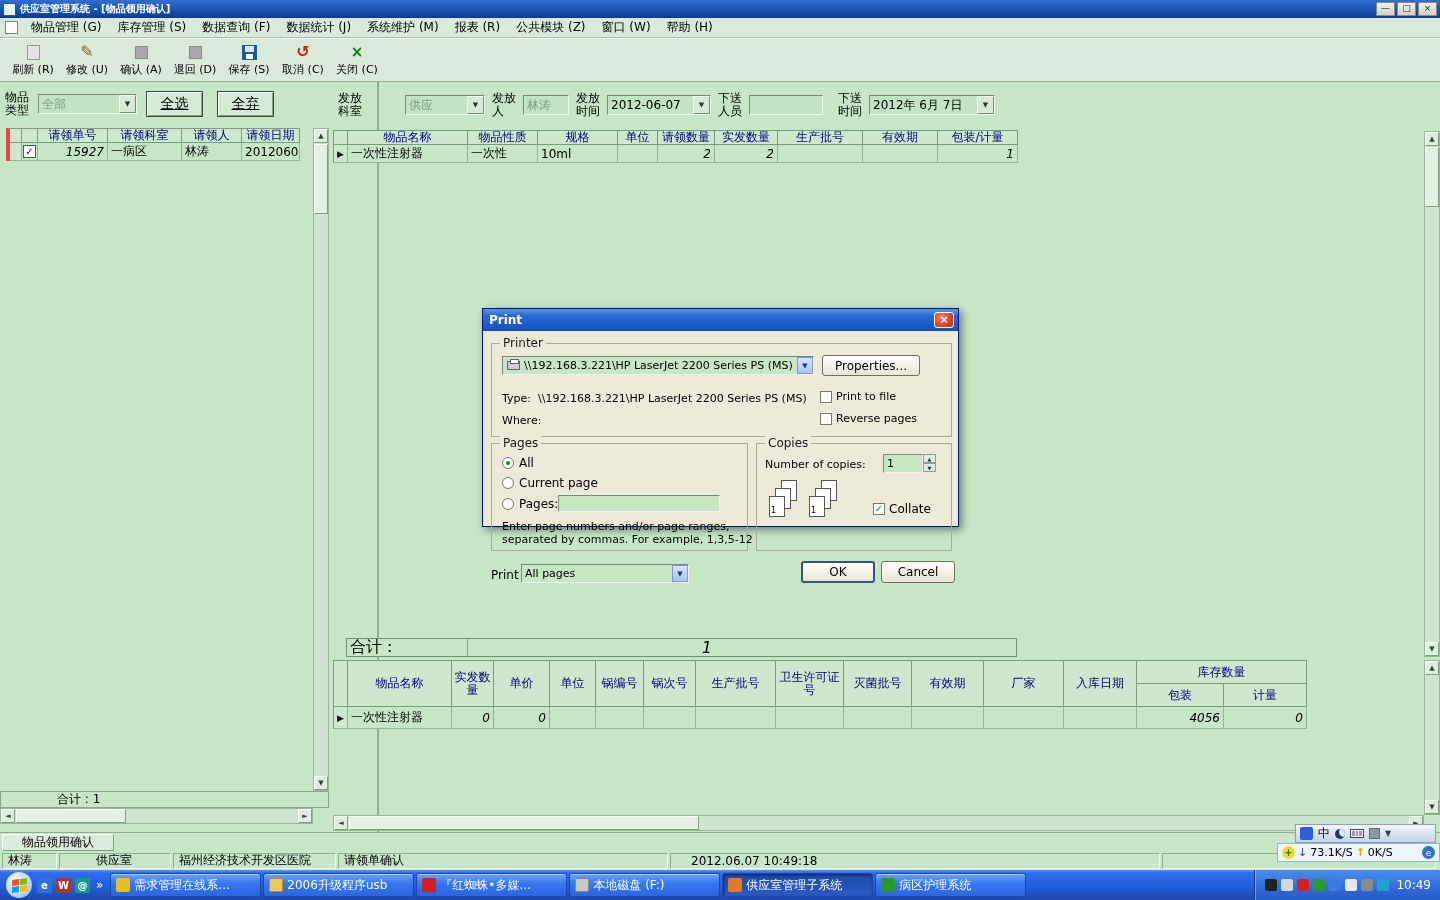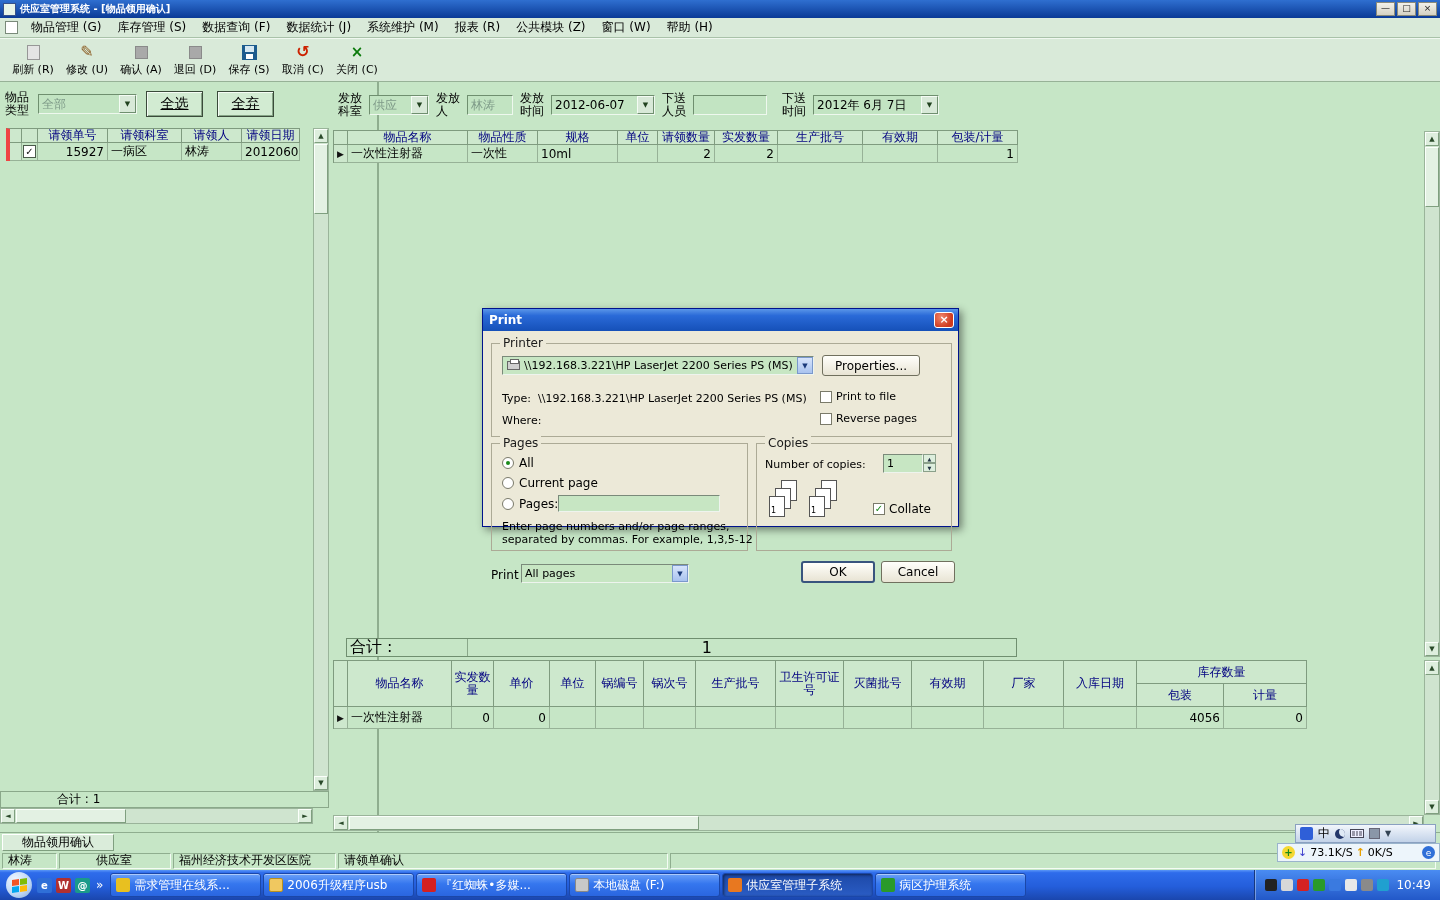--- a/index.html
+++ b/index.html
@@ -45,21 +45,21 @@
 .vsb,.hsb{position:absolute;background:#cfe4cf;border:1px solid #9ab49a;}
 .vsb{width:16px;}
 .hsb{height:16px;}
 .sbtn{position:absolute;width:14px;height:14px;background:#ddeedd;border:1px solid;border-color:#fbfffb #7f9f7f #7f9f7f #fbfffb;font-size:7px;color:#2a4a2a;display:flex;align-items:center;justify-content:center;}
 .sthumb{position:absolute;background:#e3f1e3;border:1px solid;border-color:#fbfffb #7f9f7f #7f9f7f #fbfffb;}
 
 
 .trow{display:flex;}
 .hc{background:#cde8cd;color:#000080;border-right:1px solid #7f9b7f;border-bottom:1px solid #7f9b7f;display:flex;align-items:center;justify-content:center;font-size:12px;text-align:center;line-height:13px;}
 .dc{border-right:1px solid #97b297;border-bottom:1px solid #97b297;display:flex;align-items:center;padding:0 3px;font-size:12px;overflow:hidden;white-space:nowrap;}
-.num{justify-content:flex-end;}
+.num{justify-content:flex-end;font-style:italic;}
 .mark{justify-content:center;padding:0;font-size:9px;color:#111;background:#cde8cd;}
 
 
 .left-panel{position:absolute;left:0;top:82px;width:379px;height:750px;background:#c6e6c6;border-right:2px solid #8fae8f;}
 .filter-row{position:absolute;left:0;top:0;right:0;height:44px;display:flex;align-items:center;gap:9px;padding-left:5px;}
 .gbtn{width:57px;height:26px;background:#d2ebd2;border:1px solid #3a4a3a;box-shadow:inset 1px 1px 0 #f4fcf4,inset -1px -1px 0 #86a486;font-size:14px;display:flex;align-items:center;justify-content:center;text-decoration:underline;}
 .req-table{position:absolute;left:6px;top:46px;border-top:1px solid #7f9b7f;border-left:4px solid #ef4444;}
 .left-total{position:absolute;left:0;top:709px;width:329px;height:17px;border:1px solid #8aa88a;display:flex;align-items:center;padding-left:56px;background:#c6e6c6;}
 
 
@@ -240,21 +240,21 @@
     </div>
   </div>
 
   <div class="right-panel">
 
     <div class="form-row">
       <div class="two-line">
         <div>发放</div>
           <div>科室</div>
       </div>
-      <div class="combo" style="width:60px;">
+      <div class="combo" style="width:80px;margin-left:36px;">
         <span class="cvalue dim">供应</span>
         <span class="carrow">▼</span>
       </div>
       <div class="two-line">
         <div>发放</div>
           <div>人</div>
       </div>
       <div class="field" style="width:46px;">
         <span class="dim">林涛</span>
       </div>
@@ -476,20 +476,21 @@
 
   <div class="tabbar">
     <div class="tab">物品领用确认</div>
   </div>
 
   <div class="statusbar">
     <div class="sp" style="width:55px;">林涛</div>
     <div class="sp" style="width:112px;padding-left:36px;">供应室</div>
     <div class="sp" style="width:163px;">福州经济技术开发区医院</div>
     <div class="sp" style="width:330px;">请领单确认</div>
+    <div class="sp" style="width:490px;padding-left:20px;">2012.06.07 10:49:18</div>
     <div class="sp" style="flex:1;"></div>
   </div>
 
   <div class="langbar">
     <span class="lb-ip"></span>
     <span>中</span>
     <span class="lb-moon"></span>
     <span class="lb-kbd">
         <i></i>
         <i></i>

